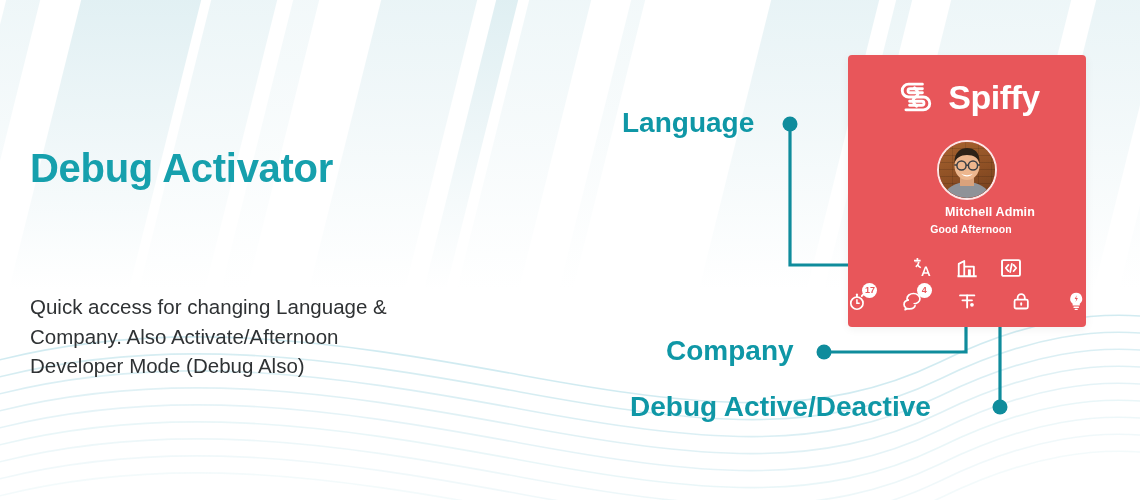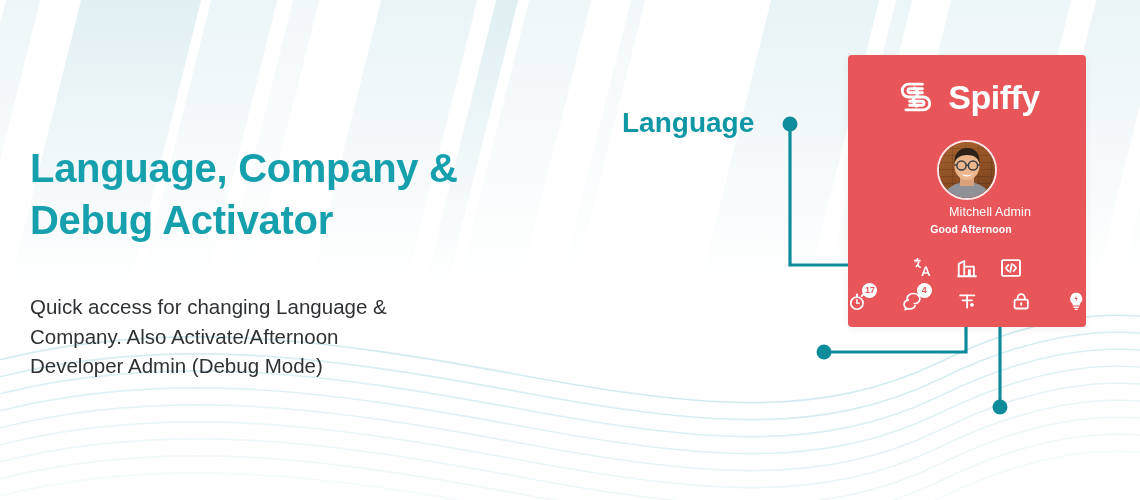--- a/index.html
+++ b/index.html
@@ -60,21 +60,21 @@
     border:2px solid rgba(255,255,255,0.85);position:relative;
   }
   .av-brick{position:absolute;inset:0;
     background:
       repeating-linear-gradient(0deg, rgba(0,0,0,0.13) 0 1px, rgba(0,0,0,0) 1px 7px),
       repeating-linear-gradient(90deg, rgba(0,0,0,0.10) 0 1px, rgba(0,0,0,0) 1px 13px),
       linear-gradient(160deg,#a8642f 0%,#8d4f24 55%,#6f3d1c 100%);}
   .av-person{position:absolute;inset:0;}
 
   .uname{position:absolute;left:0;right:0;top:150px;text-align:center;
-    color:#ffffff;font-size:12.5px;font-weight:normal;letter-spacing:0.1px;margin-left:46px;}
+    color:#ffffff;font-size:12.5px;font-weight:bold;letter-spacing:0.1px;margin-left:46px;}
   .greet{position:absolute;left:0;right:0;top:168px;text-align:center;
     color:#ffffff;font-size:10.5px;font-weight:bold;letter-spacing:0.1px;padding-left:8px;}
 
   .row-mid{position:absolute;left:0;right:0;top:200px;height:26px;
     display:flex;align-items:center;justify-content:center;gap:22px;}
   .row-bot{position:absolute;left:0;right:0;top:232px;height:28px;
     display:flex;align-items:center;justify-content:center;gap:34px;}
   .ic{position:relative;width:22px;height:22px;display:block;}
   .ic svg{display:block;width:100%;height:100%;}
   .badge{
@@ -116,31 +116,32 @@
         <path d="M-20,163 C 160,113 330,138 520,173 C 700,206 820,218 940,160 C 1030,116 1100,108 1160,116" opacity=".55"></path>
         <path d="M-20,180 C 160,130 330,155 520,190 C 700,223 820,235 940,177 C 1030,133 1100,125 1160,133" opacity=".45"></path>
         <path d="M-20,197 C 160,147 330,172 520,207 C 700,240 820,252 940,194 C 1030,150 1100,142 1160,150" opacity=".38"></path>
         <path d="M-20,214 C 160,164 330,189 520,224 C 700,257 820,269 940,211 C 1030,167 1100,159 1160,167" opacity=".32"></path>
         <path d="M-20,231 C 160,181 330,206 520,241 C 700,274 820,286 940,228 C 1030,184 1100,176 1160,184" opacity=".26"></path>
       </g>
     </svg>
   </div>
 
   <div class="headline">
-    <span class="l1">Language, Company &amp;</span>
     <span class="l2">Debug Activator</span>
   </div>
 
   <div class="subcopy">
     <span>Quick access for changing Language &amp;</span>
     <span>Company. Also Activate/Afternoon</span>
-    <span>Developer Admin (Debug Mode)</span>
+    <span>Developer Mode (Debug Also)</span>
   </div>
 
   <div class="callout callout-lang">Language</div>
+  <div class="callout callout-comp">Company</div>
+  <div class="callout callout-dbg">Debug Active/Deactive</div>
 
   <svg class="connectors" viewBox="0 0 1140 500">
     <g fill="none" stroke="#0f8c9c" stroke-width="3.2" stroke-linecap="square">
       <path d="M790,124 L790,265 L948,265"></path>
       <path d="M826,352 L966,352 L966,270"></path>
       <path d="M1000,407 L1000,270"></path>
     </g>
     <g fill="#0f8c9c">
       <circle cx="790" cy="124" r="7.5"></circle>
       <circle cx="824" cy="352" r="7.5"></circle>

